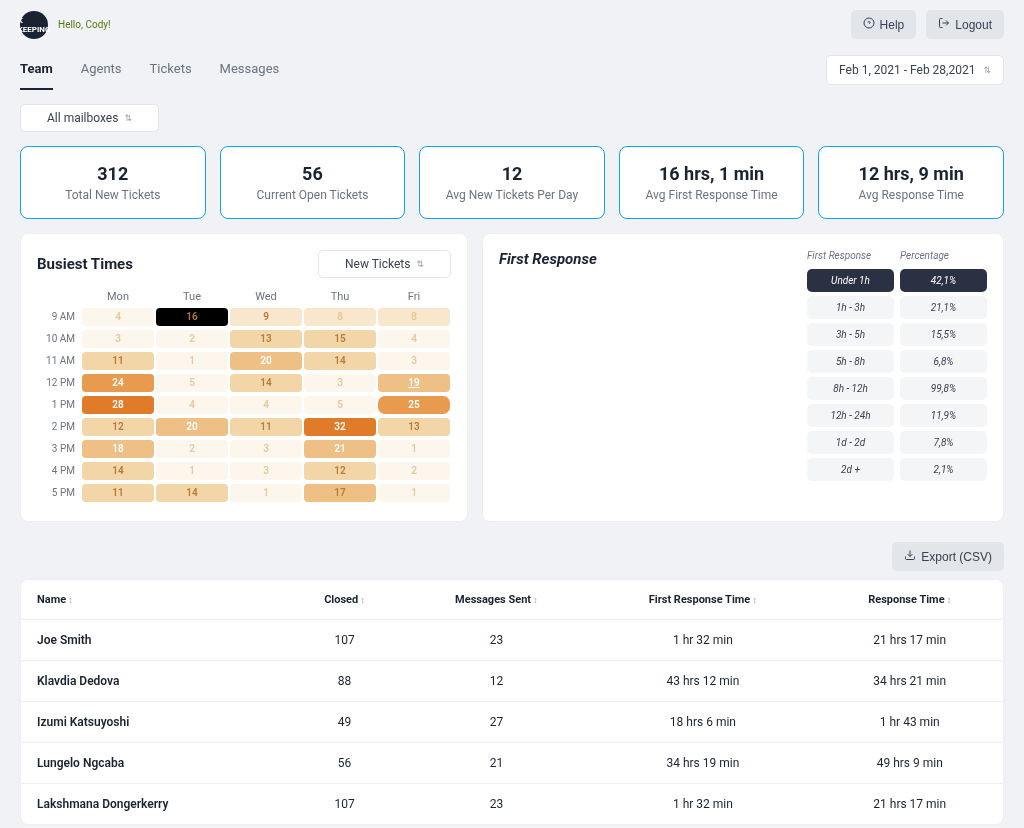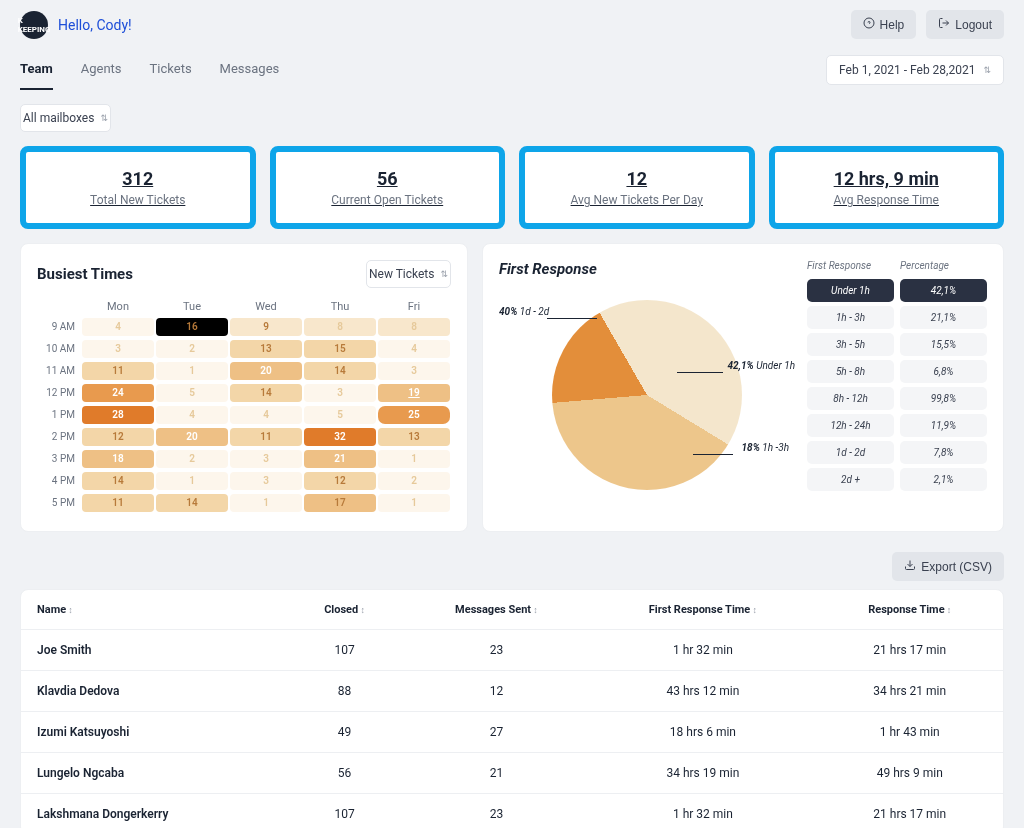--- a/index.html
+++ b/index.html
@@ -12,21 +12,21 @@
   .topbar {
     display:flex;align-items:center;justify-content:space-between;
     padding:10px 20px;
   }
   .brand { display:flex;align-items:center;gap:10px; }
   .logo {
     width:28px;height:28px;border-radius:50%;
     background:#1a2332;color:#fff;display:flex;align-items:center;justify-content:center;
     font-size:8px;font-weight:700;position:relative;
   }
-  .hello { font-size:14px;color:#1d4ed8; }
+  .hello { font-size:10px;color:#4d7c0f; }
   .topbtns { display:flex;gap:10px; }
   .gray-btn {
     background:#e2e5ea;border:none;border-radius:5px;padding:7px 12px;
     font-size:12px;color:#3a4150;display:flex;align-items:center;gap:5px;cursor:pointer;
   }
   .tabs-row {
     display:flex;align-items:center;justify-content:space-between;
     padding:0 20px;
   }
   .tabs { display:flex;gap:28px;align-items:center; }
@@ -34,28 +34,27 @@
     padding:12px 0;font-size:13px;color:#6b7380;cursor:pointer;
     border-bottom:2px solid transparent;
   }
   .tab.active { color:#1a2332;font-weight:700;border-bottom-color:#1a2332; }
   .date-picker {
     background:#fff;border:1px solid #e2e5ea;border-radius:5px;padding:7px 12px;
     font-size:12px;color:#3a4150;display:flex;align-items:center;gap:8px;cursor:pointer;
   }
   .content { padding:14px 20px 20px; }
   .select-pill {
-    background:#fff;border:1px solid #e2e5ea;border-radius:5px;padding:6px 2px;
+    background:#fff;border:1px solid #e2e5ea;border-radius:5px;padding:6px 26px;
     font-size:12px;color:#3a4150;display:inline-flex;align-items:center;gap:6px;cursor:pointer;
   }
   .stats-row { display:flex;gap:14px;margin-top:14px; }
   .stat-card {
     flex:1;background:#fff;border-radius:8px;padding:16px 10px;text-align:center;
-    border:6px solid #0ea5e9;
-    text-decoration:underline;
+    border:1px solid #0ea5e9;
   }
   .stat-val { font-size:18px;font-weight:700;color:#1a2332; }
   .stat-label { font-size:12px;color:#6b7380;margin-top:4px; }
   .panels-row { display:flex;gap:14px;margin-top:14px; }
   .panel {
     background:#fff;border-radius:8px;border:1px solid #edeff2;padding:16px;
   }
   .panel-busiest { width:448px; }
   .panel-first { flex:1;font-style:italic; }
   .panel-head { display:flex;align-items:center;justify-content:space-between;margin-bottom:12px; }
@@ -161,20 +160,24 @@
       </div>
       <div class="stat-card">
         <div class="stat-val">56</div>
         <div class="stat-label">Current Open Tickets</div>
       </div>
       <div class="stat-card">
         <div class="stat-val">12</div>
         <div class="stat-label">Avg New Tickets Per Day</div>
       </div>
       <div class="stat-card">
+        <div class="stat-val">16 hrs, 1 min</div>
+        <div class="stat-label">Avg First Response Time</div>
+      </div>
+      <div class="stat-card">
         <div class="stat-val">12 hrs, 9 min</div>
         <div class="stat-label">Avg Response Time</div>
       </div>
     </div>
 
   
   <div class="panels-row">
 
     <div class="panel panel-busiest">
       <div class="panel-head">
@@ -265,29 +268,20 @@
             <div class="heat-cell" style="background: rgb(238, 192, 133); color: rgb(183, 122, 58);">17</div>
             <div class="heat-cell" style="background: rgb(253, 246, 236); color: rgb(230, 201, 154);">1</div>
           </div>
         </div>
     </div>
 
     <div class="panel panel-first">
       <div class="first-body">
         <div style="flex:1">
           <div class="panel-title" style="margin-bottom:12px">First Response</div>
-          <div class="pie-wrap">
-            <div class="pie" id="pie" style="background: conic-gradient(from -30deg, rgb(244, 230, 204) 0deg, rgb(244, 230, 204) 151.409deg, rgb(237, 198, 139) 151.409deg, rgb(237, 198, 139) 295.265deg, rgb(227, 142, 58) 295.265deg, rgb(227, 142, 58) 360deg);"></div>
-            <div class="pie-label" style="top:16px;left:0"><b>40%</b> <span>1d - 2d</span></div>
-            <div class="lbl-line" style="top:28px;left:48px;width:50px"></div>
-            <div class="pie-label" style="top:70px;right:0"><b>42,1%</b> <span>Under 1h</span></div>
-            <div class="lbl-line" style="top:82px;right:72px;width:46px"></div>
-            <div class="pie-label" style="top:152px;right:6px"><b>18%</b> <span>1h -3h</span></div>
-            <div class="lbl-line" style="top:164px;right:62px;width:40px"></div>
-          </div>
         </div>
         <div class="resp-table">
           <div class="resp-head-row">
             <div>First Response</div>
             <div>Percentage</div>
           </div>
           <div id="resp-rows">
               <div class="resp-row">
                 <div class="resp-cell dark">Under 1h</div>
                 <div class="resp-cell dark">42,1%</div>

